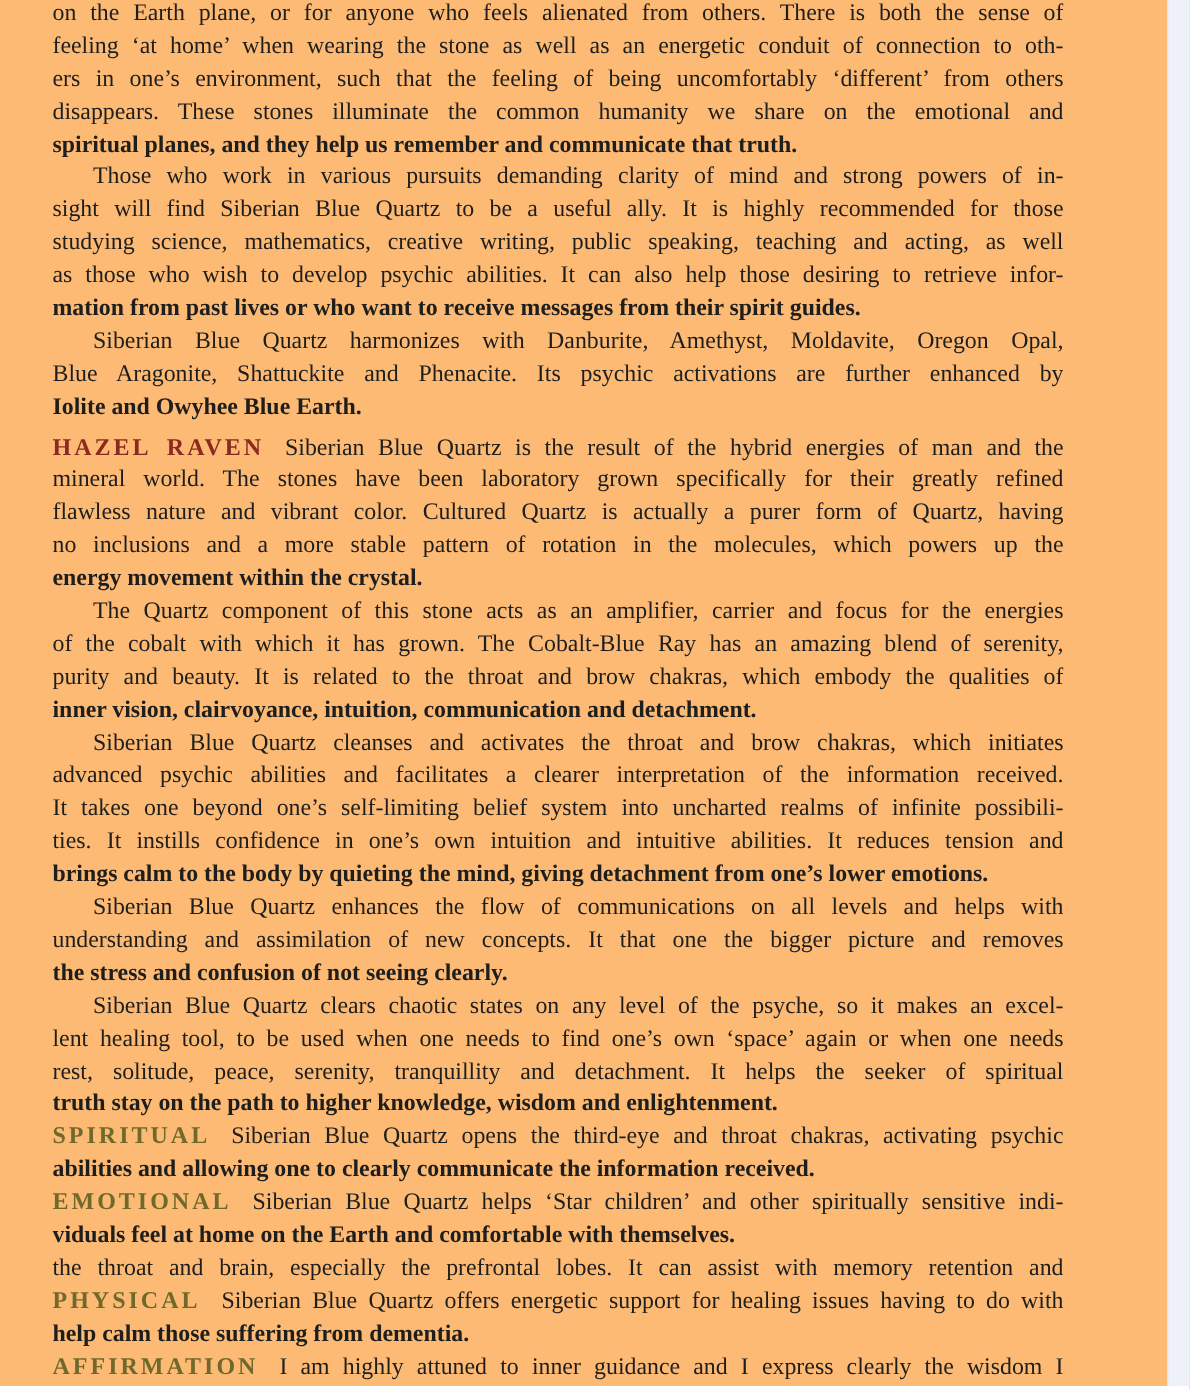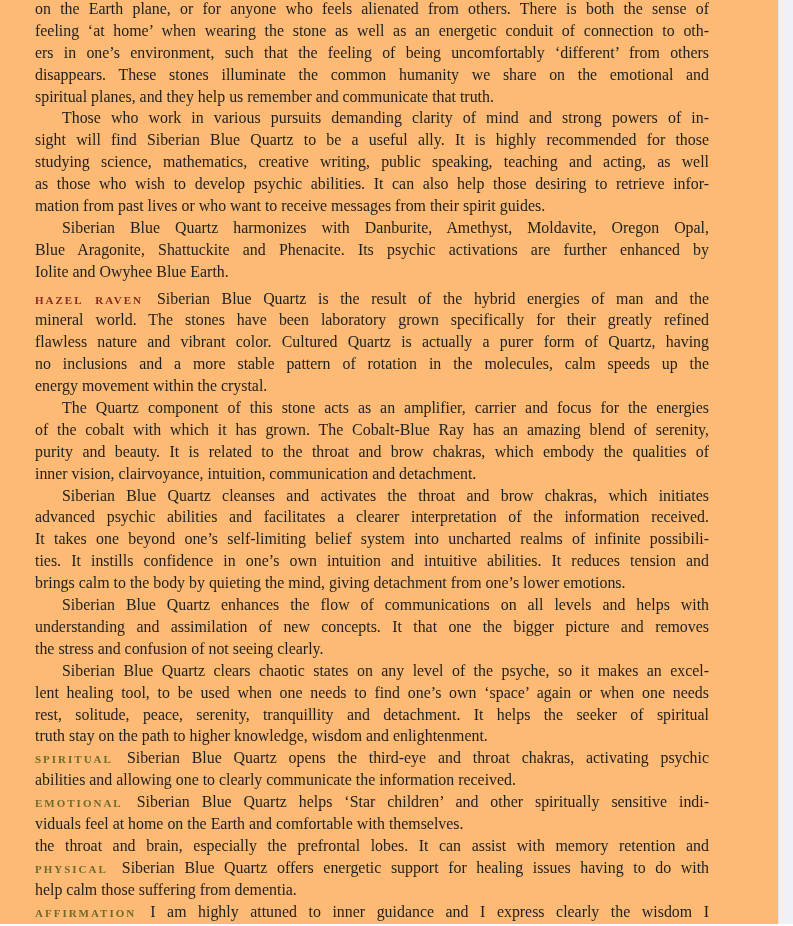--- a/index.html
+++ b/index.html
@@ -32,24 +32,25 @@
     overflow: hidden;
     max-height: 21.9px;
   }
   .line.just {
     text-align: justify;
     text-align-last: justify;
   }
   .line.last {
     text-align: right;
     text-align-last: left;
+    font-weight: bold;
   }
   .label {
     font-weight: 700;
-    font-size: 11px;
+    font-size: 16px;
     letter-spacing: 2px;
     margin-right: 14px;
   }
   .label.red   { color: #8b2a22; }
   .label.olive { color: #6f6a2c; }
   .edge-strip {
     position: absolute;
     top: 0;
     right: 0;
     width: 14px;
@@ -79,21 +80,21 @@
       </div>
       <div class="block indent">
         <div class="line just">Siberian Blue Quartz harmonizes with Danburite, Amethyst, Moldavite, Oregon Opal,</div>
         <div class="line just">Blue Aragonite, Shattuckite and Phenacite. Its psychic activations are further enhanced by</div>
         <div class="line last">Iolite and Owyhee Blue Earth.</div>
       </div>
       <div class="block extra-gap">
         <div class="line just"><span class="label red">HAZEL RAVEN</span>Siberian Blue Quartz is the result of the hybrid energies of man and the</div>
         <div class="line just">mineral world. The stones have been laboratory grown specifically for their greatly refined</div>
         <div class="line just">flawless nature and vibrant color. Cultured Quartz is actually a purer form of Quartz, having</div>
-        <div class="line just">no inclusions and a more stable pattern of rotation in the molecules, calm speeds up the</div>
+        <div class="line just">no inclusions and a more stable pattern of rotation in the molecules, which powers up the</div>
         <div class="line last">energy movement within the crystal.</div>
       </div>
       <div class="block indent">
         <div class="line just">The Quartz component of this stone acts as an amplifier, carrier and focus for the energies</div>
         <div class="line just">of the cobalt with which it has grown. The Cobalt-Blue Ray has an amazing blend of serenity,</div>
         <div class="line just">purity and beauty. It is related to the throat and brow chakras, which embody the qualities of</div>
         <div class="line last">inner vision, clairvoyance, intuition, communication and detachment.</div>
       </div>
       <div class="block indent">
         <div class="line just">Siberian Blue Quartz cleanses and activates the throat and brow chakras, which initiates</div>

